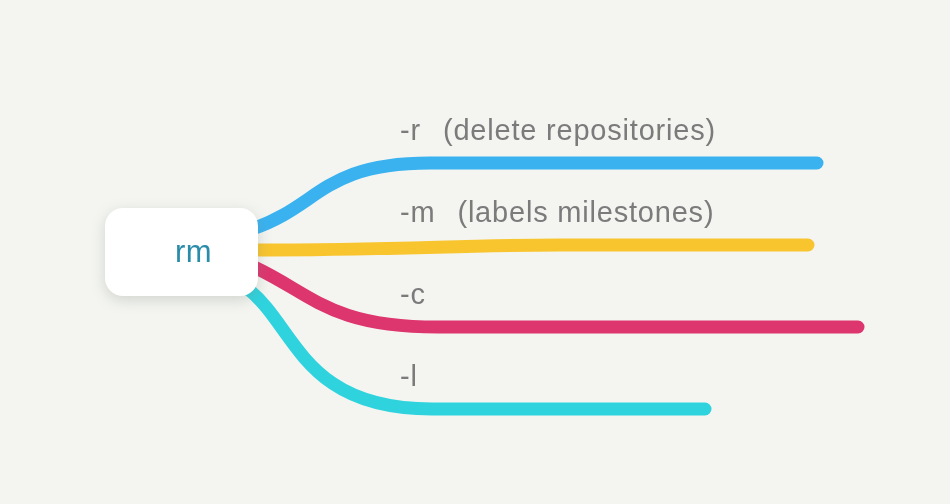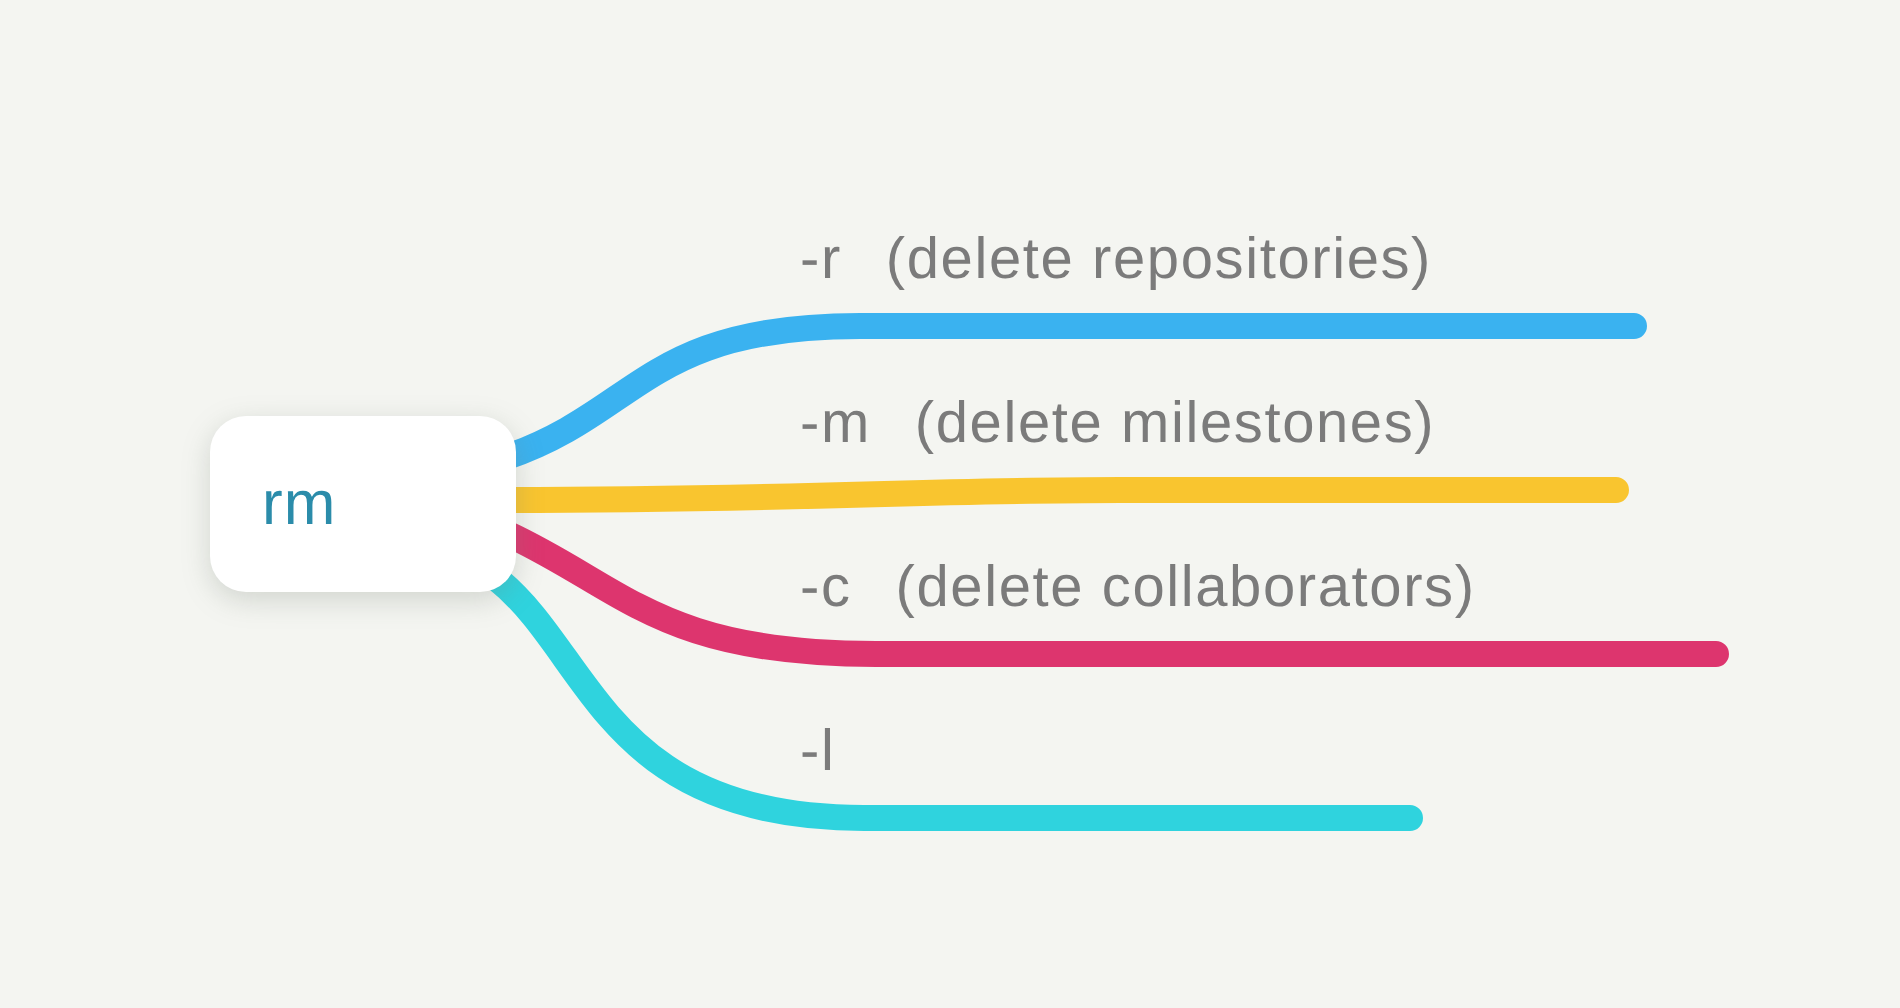--- a/index.html
+++ b/index.html
@@ -37,20 +37,21 @@
     display: flex;
     align-items: center;
     padding-left: 26px;
     box-sizing: border-box;
   }
   .root-label {
     font-size: 31px;
     font-weight: 300;
     letter-spacing: 0.5px;
     color: #2b8caa;
+    margin-left: 44px;
   }
   .branch-label {
     position: absolute;
     left: 400px;
     height: 36px;
     display: flex;
     align-items: center;
     gap: 22px;
     font-size: 29px;
     font-weight: 300;
@@ -79,25 +80,24 @@
     <span class="root-label">rm</span>
   </div>
 
   <div class="branch-label b0">
     <span>-r</span>
     <span>(delete repositories)</span>
   </div>
 
   <div class="branch-label b1">
     <span>-m</span>
-    <span>(delete milestones)</span>
+    <span>(labels milestones)</span>
   </div>
 
   <div class="branch-label b2">
     <span>-c</span>
-    <span>(delete collaborators)</span>
   </div>
 
   <div class="branch-label b3">
     <span>-l</span>
   </div>
 
 </div>
 
 </body></html>

